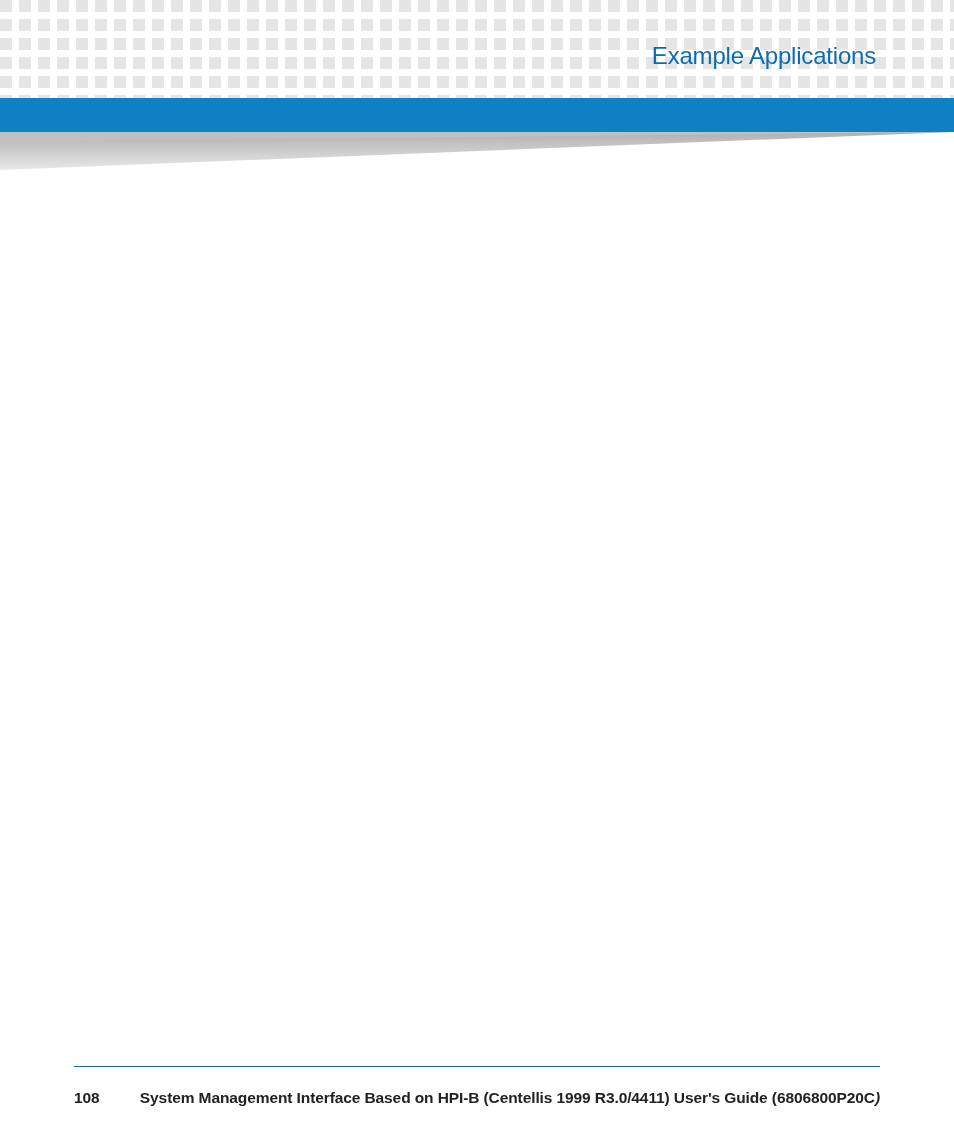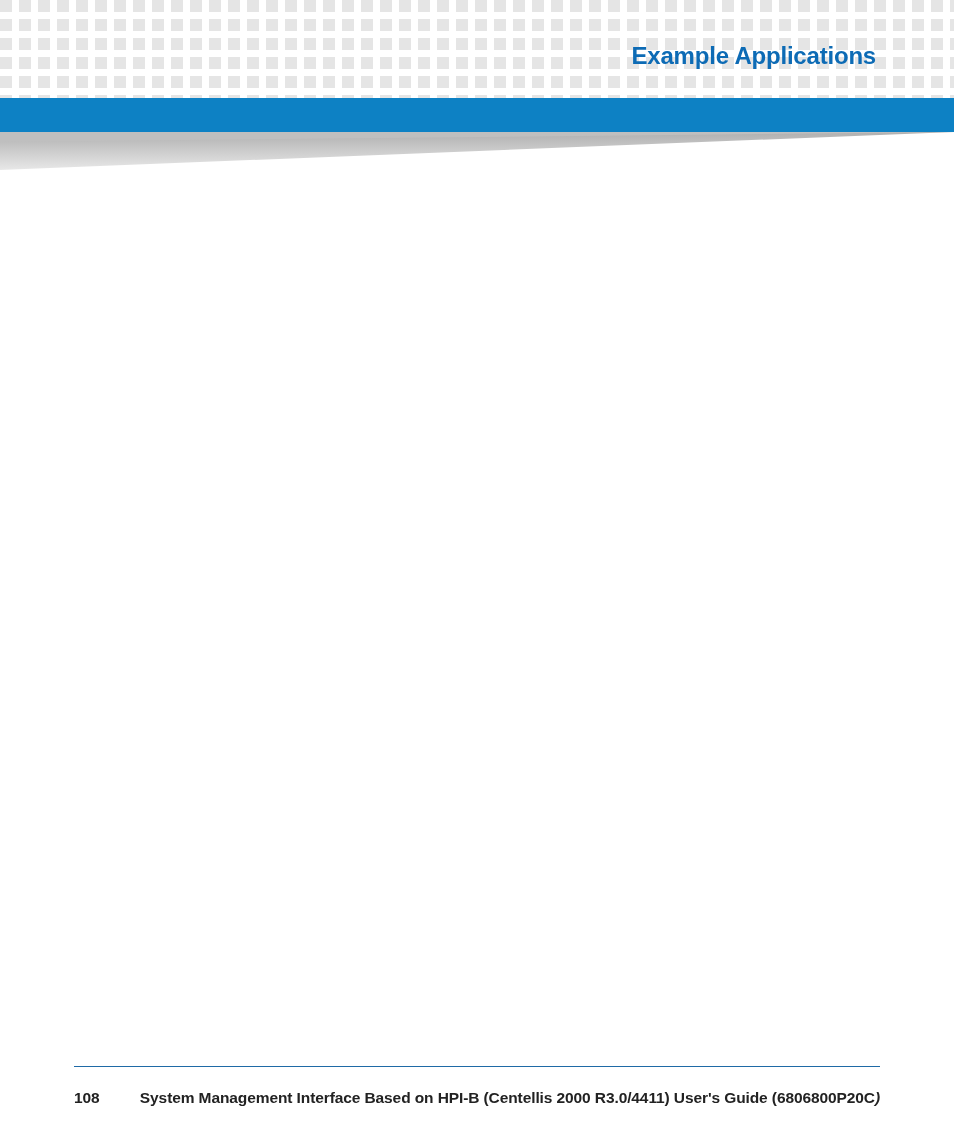--- a/index.html
+++ b/index.html
@@ -41,21 +41,21 @@
       #e5e5e5;
   }
 
   
   .header-title {
     position: absolute;
     top: 42px;
     right: 78px;
     color: #0d6bb5;
     font-size: 24px;
-    font-weight: 700;
+    font-weight: 400;
     letter-spacing: -0.2px;
     z-index: 5;
     background: transparent;
   }
   
 
   
   .blue-bar {
     position: absolute;
     top: 98px;
@@ -148,16 +148,16 @@
   </svg>
 </div>
 
 <div class="page-body"></div>
 
 <div class="footer">
   <div class="footer-rule"></div>
   <div class="footer-line">
     <span class="page-no">108</span>
     <span class="doc-title">
-      <span>System Management Interface Based on HPI-B (Centellis 2000 R3.0/4411) User's Guide (6806800P20C</span><span class="paren">)</span>
+      <span>System Management Interface Based on HPI-B (Centellis 1999 R3.0/4411) User's Guide (6806800P20C</span><span class="paren">)</span>
     </span>
   </div>
 </div>
 
 </body></html>

